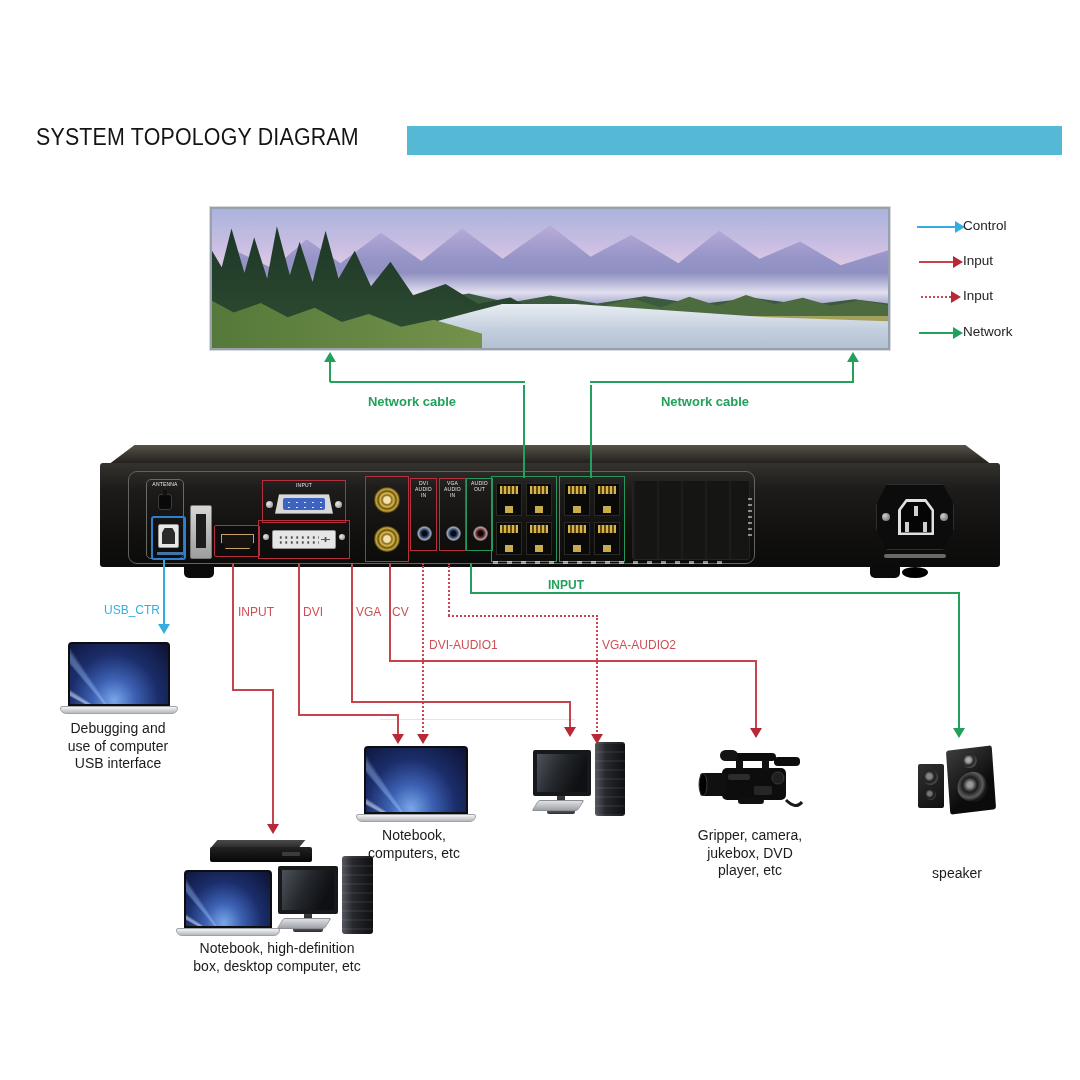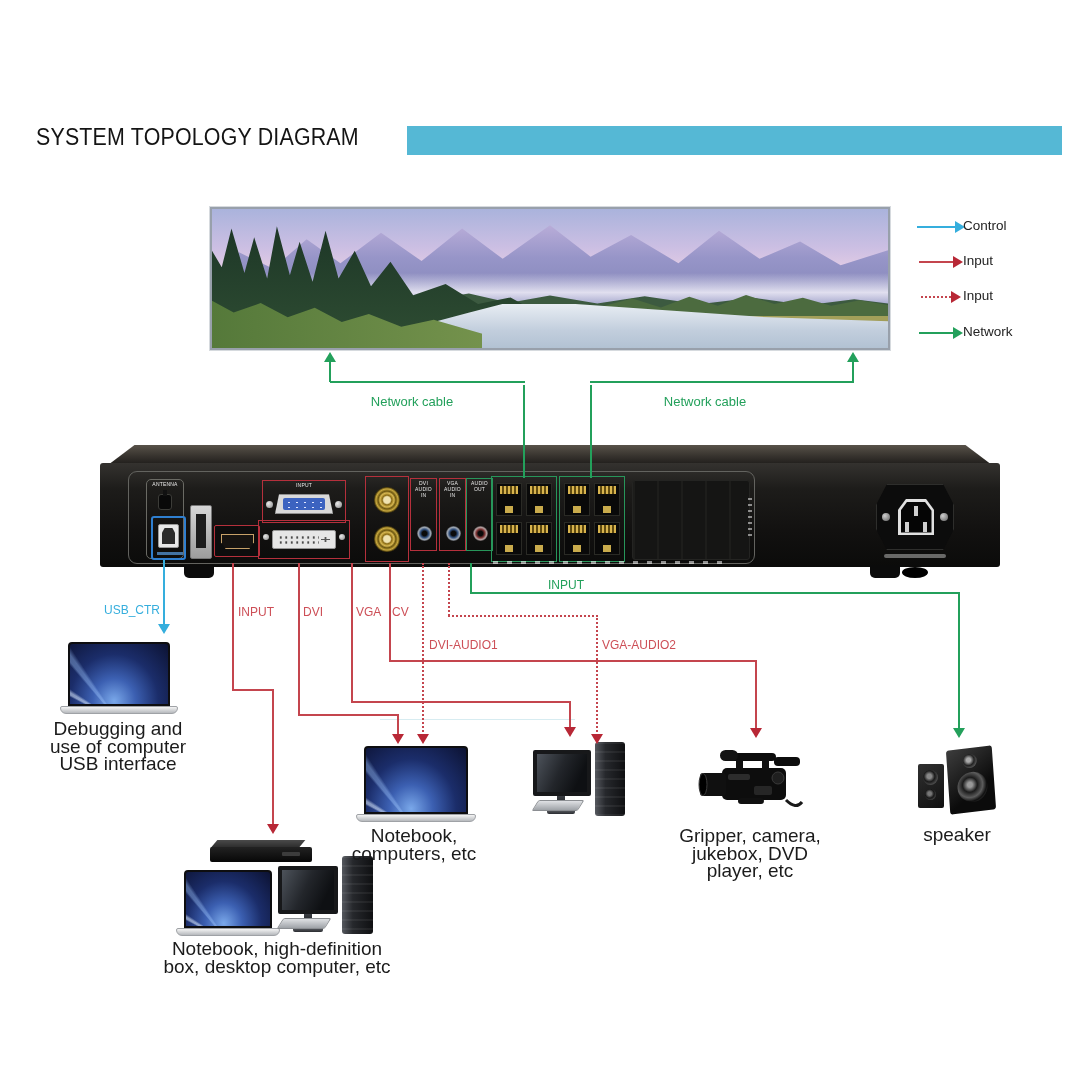--- a/index.html
+++ b/index.html
@@ -42,26 +42,26 @@
   
   .wire{position:absolute;z-index:6;}
   .ah{position:absolute;width:0;height:0;z-index:7;}
   .ah.down{border-left:6px solid transparent;border-right:6px solid transparent;border-top:10px solid var(--input-head);}
   .ah.down.cy{border-top-color:var(--control);}
   .ah.down.gr{border-top-color:var(--output);}
   .ah.up.gr{border-left:6px solid transparent;border-right:6px solid transparent;border-bottom:10px solid var(--output);}
   .vdot{width:0!important;border-left:2px dotted var(--input);background:none!important;}
   .hdot{height:0!important;border-top:2px dotted var(--input);background:none!important;}
   .clabel{position:absolute;z-index:8;font-size:12px;color:var(--input-label);white-space:nowrap;}
-  .clabel.green{color:var(--output);}
+  .clabel.green{color:var(--output);font-weight:bold;}
   .clabel.cyan{color:var(--control);}
   .clabel.center{transform:translateX(-50%);font-size:13px;}
 
   
-  .caption{position:absolute;z-index:4;font-size:19px;line-height:17.5px;color:#1b1b1b;text-align:center;
+  .caption{position:absolute;z-index:4;font-size:14px;line-height:17.5px;color:#1b1b1b;text-align:center;
            white-space:pre-line;transform:translateX(-50%);}
 
   
   .device{position:absolute;left:100px;top:443px;width:900px;height:140px;z-index:3;}
   .device *{position:absolute;box-sizing:border-box;}
   .topface{left:8px;top:2px;width:884px;height:20px;background:linear-gradient(180deg,#585249 0%,#37332e 55%,#1e1c1a 100%);
            clip-path:polygon(3% 0,97% 0,100% 100%,0 100%);border-radius:4px 4px 0 0;}
   .dbody{left:0;top:20px;width:900px;height:104px;border-radius:3px;
          background:linear-gradient(180deg,#34322f 0%,#1d1c1a 25%,#121110 65%,#0b0b0a 100%);}
   .dfoot{top:122px;width:30px;height:13px;background:#0b0b0b;border-radius:0 0 5px 5px;}
@@ -393,21 +393,21 @@
     </svg>
   </div>
   <div class="caption" style="left:750px;top:827px">Gripper, camera,
 jukebox, DVD
 player, etc</div>
 
   <div class="spk" style="left:918px;top:748px;width:80px;height:66px">
     <div class="sp-s"></div>
     <div class="sp-b"></div>
   </div>
-  <div class="caption" style="left:957px;top:826px">speaker</div>
+  <div class="caption" style="left:957px;top:865px">speaker</div>
 
   <div class="hdbox" style="left:210px;top:840px;width:102px;height:24px">
     <div class="top"></div>
     <div class="front"></div>
   </div>
   <div class="laptop" style="left:176px;top:870px;width:104px">
     <div class="scr" style="height:54px"></div>
     <div class="base"></div>
   </div>
   <div class="dpc" style="left:278px;top:856px;width:98px;height:84px">

